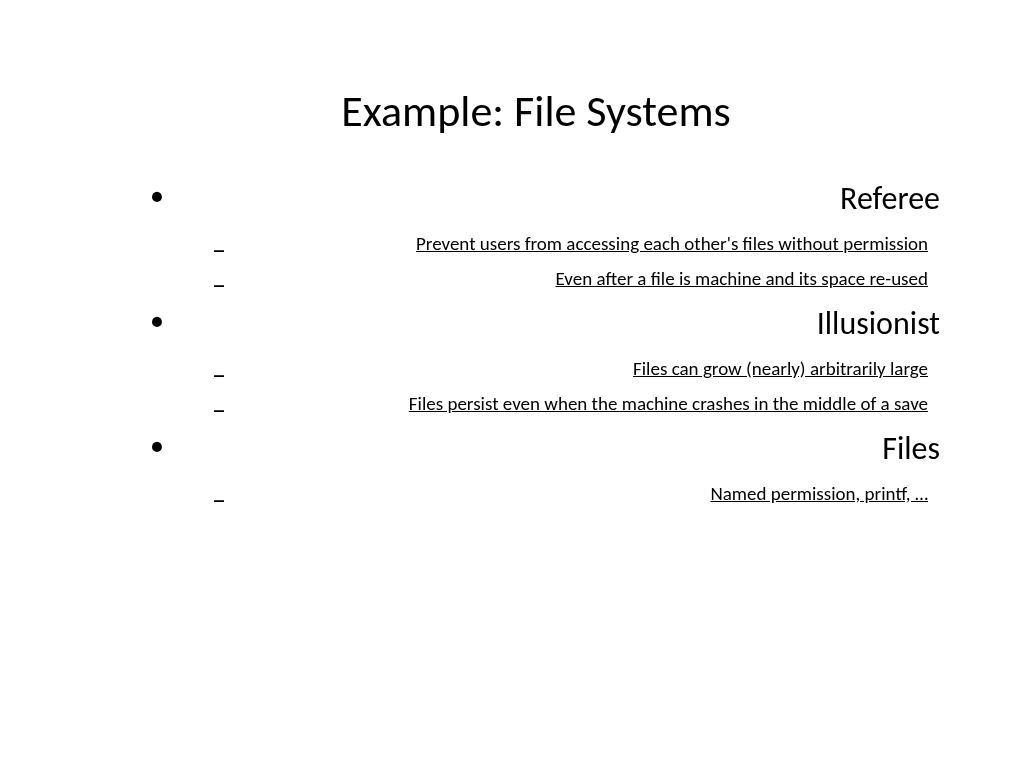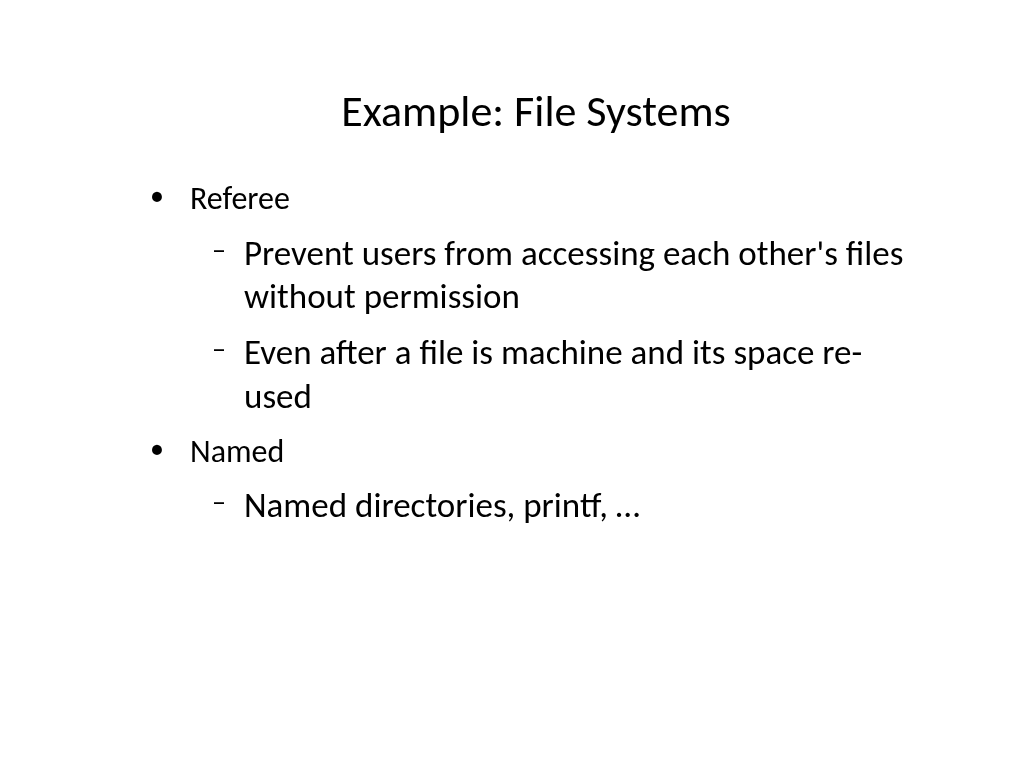--- a/index.html
+++ b/index.html
@@ -29,40 +29,42 @@
     .level1 {
       list-style: none;
       margin-bottom: 6px;
     }
     .level1 > li {
       position: relative;
       font-size: 32px;
       padding-left: 28px;
       margin-bottom: 4px;
       line-height: 1.3;
+      text-align: right;
     }
     .level1 > li::before {
       content: "•";
       position: absolute;
       left: 0;
       top: 0;
       font-size: 28px;
     }
     .level2 {
       list-style: none;
       margin-top: 6px;
       margin-bottom: 6px;
     }
     .level2 > li {
       position: relative;
-      font-size: 35px;
+      font-size: 19px;
       padding-left: 36px;
       margin-left: 18px;
       margin-bottom: 6px;
       line-height: 1.25;
+      text-decoration: underline;
     }
     .level2 > li::before {
       content: "–";
       position: absolute;
       left: 4px;
       top: 0;
       font-size: 28px;
     }
   </style>
 </head>
@@ -73,19 +75,26 @@
 <div class="content">
   <ul class="level1">
     <li>
       <span>Referee</span>
       <ul class="level2">
         <li>Prevent users from accessing each other's files without permission</li>
         <li>Even after a file is machine and its space re-used</li>
       </ul>
     </li>
     <li>
-      <span>Named</span>
+      <span>Illusionist</span>
       <ul class="level2">
-        <li>Named directories, printf, …</li>
+        <li>Files can grow (nearly) arbitrarily large</li>
+        <li>Files persist even when the machine crashes in the middle of a save</li>
+      </ul>
+    </li>
+    <li>
+      <span>Files</span>
+      <ul class="level2">
+        <li>Named permission, printf, …</li>
       </ul>
     </li>
   </ul>
 </div>
 
 </body></html>

